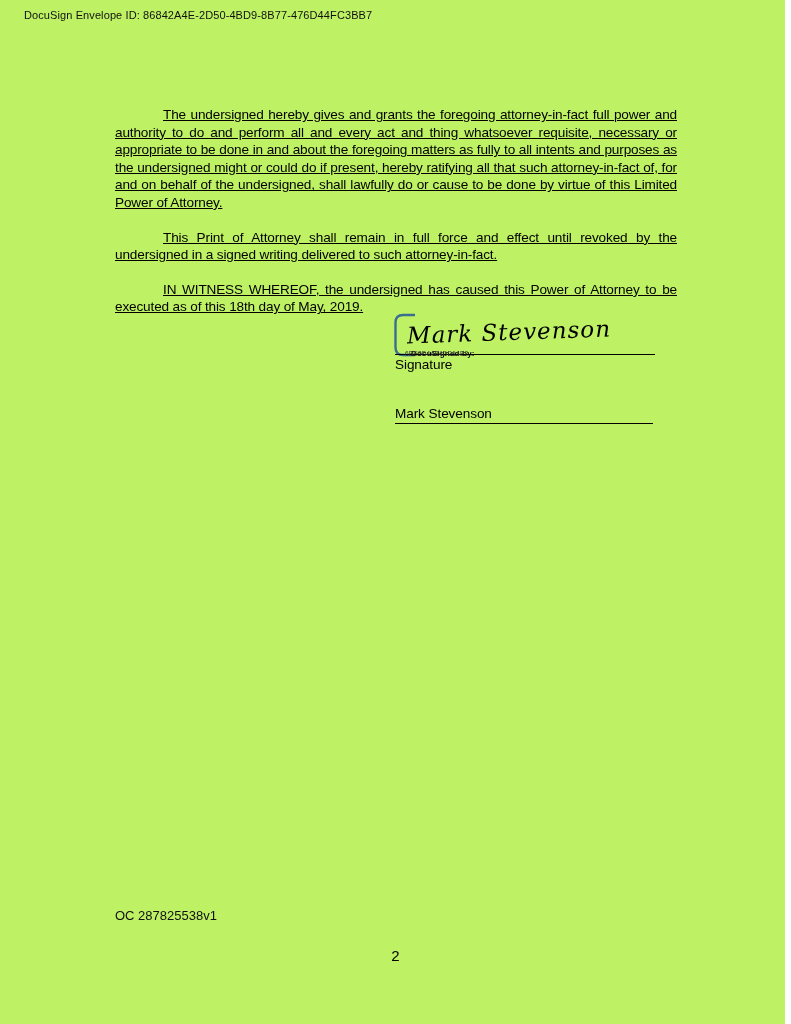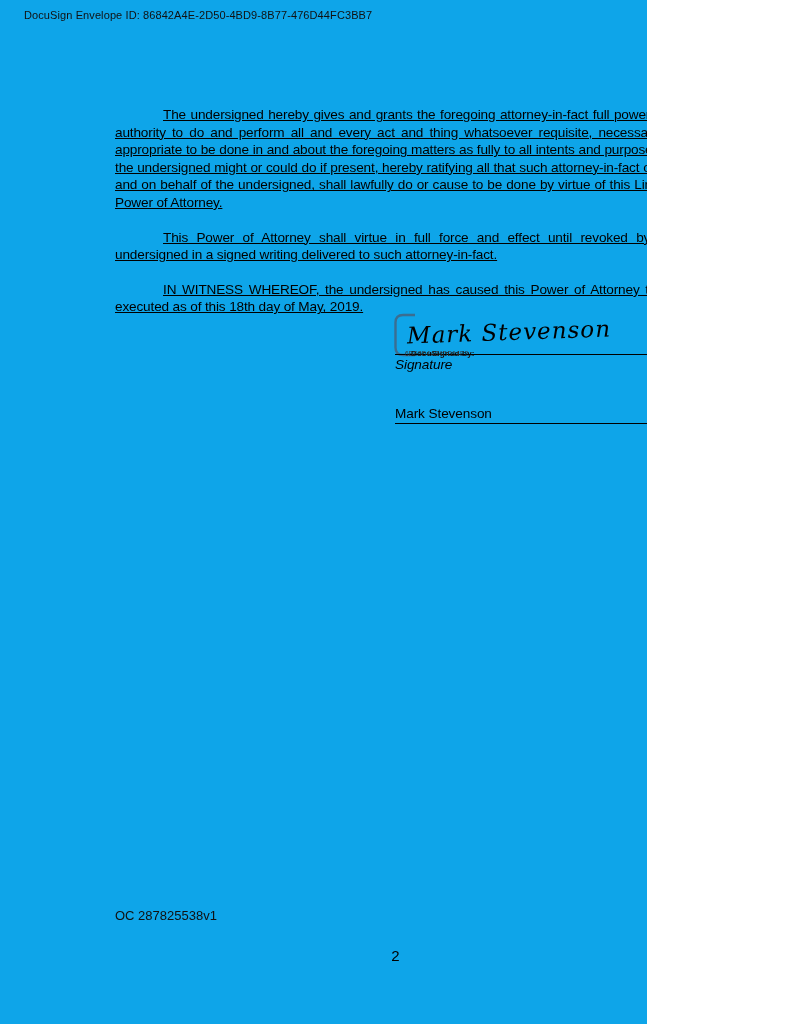--- a/index.html
+++ b/index.html
@@ -2,23 +2,23 @@
 <html><head>
 <meta charset="utf-8">
 <style>
   html, body {
     margin: 0;
     padding: 0;
     background: #ffffff;
   }
   .page {
     position: relative;
-    width: 647px;
+    width: 785px;
     height: 1024px;
-    background: #0ea5e9;
+    background: #bef264;
     font-family: "Liberation Sans", sans-serif;
     color: #000000;
     overflow: hidden;
   }
   .envelope-id {
     position: absolute;
     left: 24px;
     top: 9px;
     font-size: 11px;
     letter-spacing: 0.1px;
@@ -88,21 +88,20 @@
     top: -4px;
     font-size: 6.5px;
     letter-spacing: 0.2px;
     color: #333333;
     white-space: nowrap;
   }
   .sig-label {
     margin-top: 2px;
     font-size: 13.6px;
     letter-spacing: -0.1px;
-    font-style: italic;
   }
   .print-block {
     position: absolute;
     left: 395px;
     top: 406px;
     width: 258px;
   }
   .print-name {
     font-size: 13.6px;
     letter-spacing: -0.1px;
@@ -132,21 +131,21 @@
 </style>
 </head>
 <body>
 
 <div class="page">
 
   <div class="envelope-id">DocuSign Envelope ID: 86842A4E-2D50-4BD9-8B77-476D44FC3BB7</div>
 
   <div class="doc-body">
     <p>The undersigned hereby gives and grants the foregoing attorney-in-fact full power and authority to do and perform all and every act and thing whatsoever requisite, necessary or appropriate to be done in and about the foregoing matters as fully to all intents and purposes as the undersigned might or could do if present, hereby ratifying all that such attorney-in-fact of, for and on behalf of the undersigned, shall lawfully do or cause to be done by virtue of this Limited Power of Attorney.</p>
-    <p>This Power of Attorney shall virtue in full force and effect until revoked by the undersigned in a signed writing delivered to such attorney-in-fact.</p>
+    <p>This Print of Attorney shall remain in full force and effect until revoked by the undersigned in a signed writing delivered to such attorney-in-fact.</p>
     <p>IN WITNESS WHEREOF, the undersigned has caused this Power of Attorney to be executed as of this 18th day of May, 2019.</p>
   </div>
 
   <div class="sig-section">
     <div class="ds-stamp">
       <svg class="ds-bracket" width="24" height="46" viewBox="0 0 24 46">
         <path d="M23 3 H11 Q3.5 3 3.5 10.5 V35.5 Q3.5 43 11 43 H23" fill="none" stroke-width="2.4" stroke="#3b6e91"></path>
       </svg>
       <div class="ds-by">DocuSigned by:</div>
       <div class="ds-script">Mark Stevenson</div>

